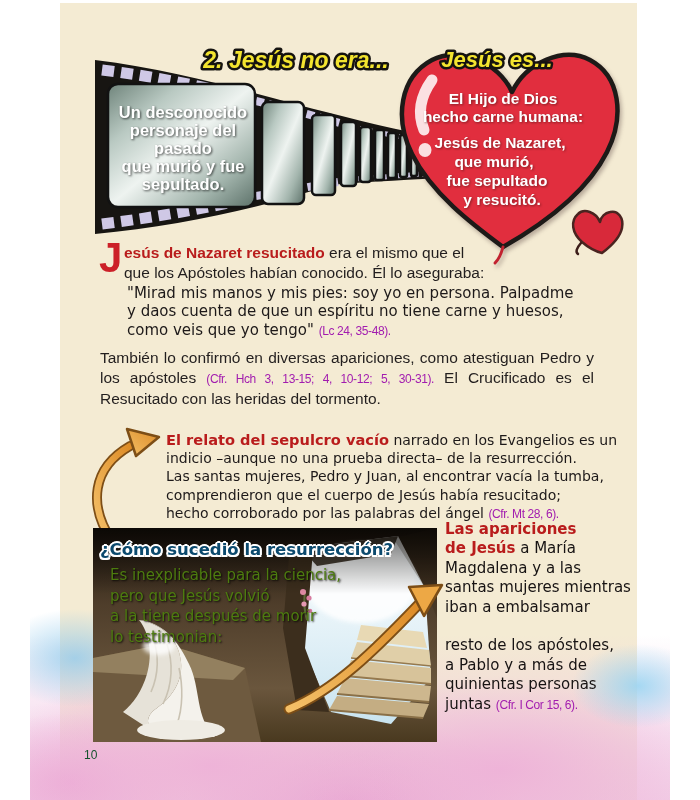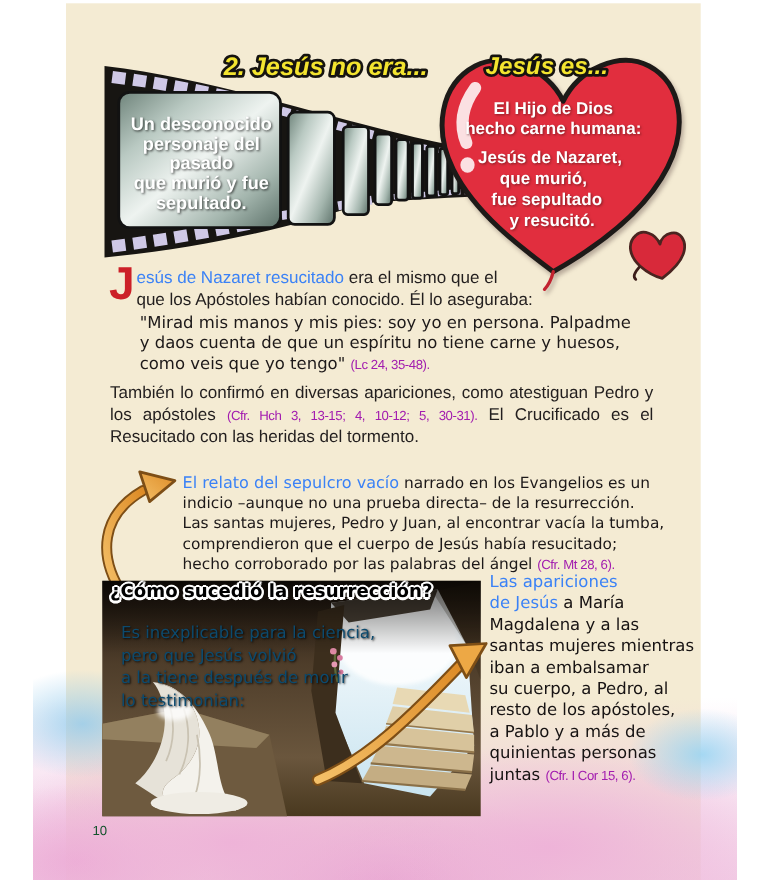--- a/index.html
+++ b/index.html
@@ -12,29 +12,29 @@
       radial-gradient(115px 70px at 45px 60px, rgba(145,202,236,.8), rgba(145,202,236,0) 70%),
       radial-gradient(95px 60px at 608px 88px, rgba(150,212,242,.85), rgba(150,212,242,0) 70%),
       radial-gradient(300px 130px at 180px 168px, rgba(238,178,216,.95), rgba(238,178,216,0) 75%),
       radial-gradient(280px 125px at 470px 172px, rgba(238,178,216,.95), rgba(238,178,216,0) 75%),
       radial-gradient(230px 115px at 320px 205px, rgba(230,162,208,.9), rgba(230,162,208,0) 75%),
       radial-gradient(160px 90px at 40px 185px, rgba(236,172,214,.95), rgba(236,172,214,0) 78%),
       linear-gradient(180deg, rgba(240,210,230,0) 18%, rgba(240,198,226,.5) 60%, rgba(238,190,222,.78) 100%);}
   .z2{z-index:2;} .z3{z-index:3;}
   .body-text{font-size:15.5px;line-height:19.5px;color:#221e1e;}
   .hand{font-family:"DejaVu Sans",sans-serif;font-size:14.6px;line-height:18.2px;color:#1d1919;}
-  .red{color:#3b82f6;font-weight:normal;}
+  .red{color:#b91c1c;font-weight:bold;}
   .cite{font-family:"Liberation Sans",sans-serif;font-weight:normal;font-size:12px;letter-spacing:-0.4px;color:#a21caf;}
   .nowrap{white-space:nowrap;}
   .dropcap{font-size:42px;line-height:36px;font-weight:bold;color:#cc2028;}
   .tomb{left:93px;top:528px;width:344px;height:214px;}
   .tomb svg{position:absolute;left:0;top:0;overflow:visible;}
-  .tomb-title{left:7px;top:0;font-family:"DejaVu Sans",sans-serif;font-weight:bold;font-size:16.5px;color:#000000;white-space:nowrap;
+  .tomb-title{left:7px;top:12px;font-family:"DejaVu Sans",sans-serif;font-weight:bold;font-size:16.5px;color:#0c4a6e;white-space:nowrap;
     text-shadow:-1.5px -1.5px 0 #fff,1.5px -1.5px 0 #fff,-1.5px 1.5px 0 #fff,1.5px 1.5px 0 #fff,0 2px 0 #fff,0 -2px 0 #fff,2px 0 0 #fff,-2px 0 0 #fff;}
-  .tomb-body{left:17px;top:37px;font-family:"DejaVu Sans",sans-serif;font-size:15px;line-height:20.5px;color:#0c4a6e;white-space:nowrap;
+  .tomb-body{left:17px;top:37px;font-family:"DejaVu Sans",sans-serif;font-size:15px;line-height:20.5px;color:#4d7c0f;white-space:nowrap;
     text-shadow:1px 1px 2px rgba(0,0,0,.85);}
   .col{left:445px;top:520px;width:195px;font-family:"DejaVu Sans",sans-serif;font-size:15px;line-height:19.4px;color:#171313;white-space:nowrap;}
   .pagenum{left:84px;top:748px;font-size:12px;color:#14532d;}
 </style>
 </head>
 <body>
 
 <div class="abs page"></div>
 <div class="abs watercolor"></div>
 
@@ -226,20 +226,20 @@
     <span>lo testimonian:</span>
   </div>
 </div>
 
 <div class="abs z3 col">
   <span class="red">Las apariciones</span><br>
   <span class="red">de Jesús</span><span> a María</span><br>
   <span>Magdalena y a las</span><br>
   <span>santas mujeres mientras</span><br>
   <span>iban a embalsamar</span><br>
-  <span>su cuerpo, a Pedro, al</span><br>
+  <br>
   <span>resto de los apóstoles,</span><br>
   <span>a Pablo y a más de</span><br>
   <span>quinientas personas</span><br>
   <span>juntas </span><span class="cite">(Cfr. I Cor 15, 6).</span>
 </div>
 
 <div class="abs z3 pagenum">10</div>
 
 </body></html>

